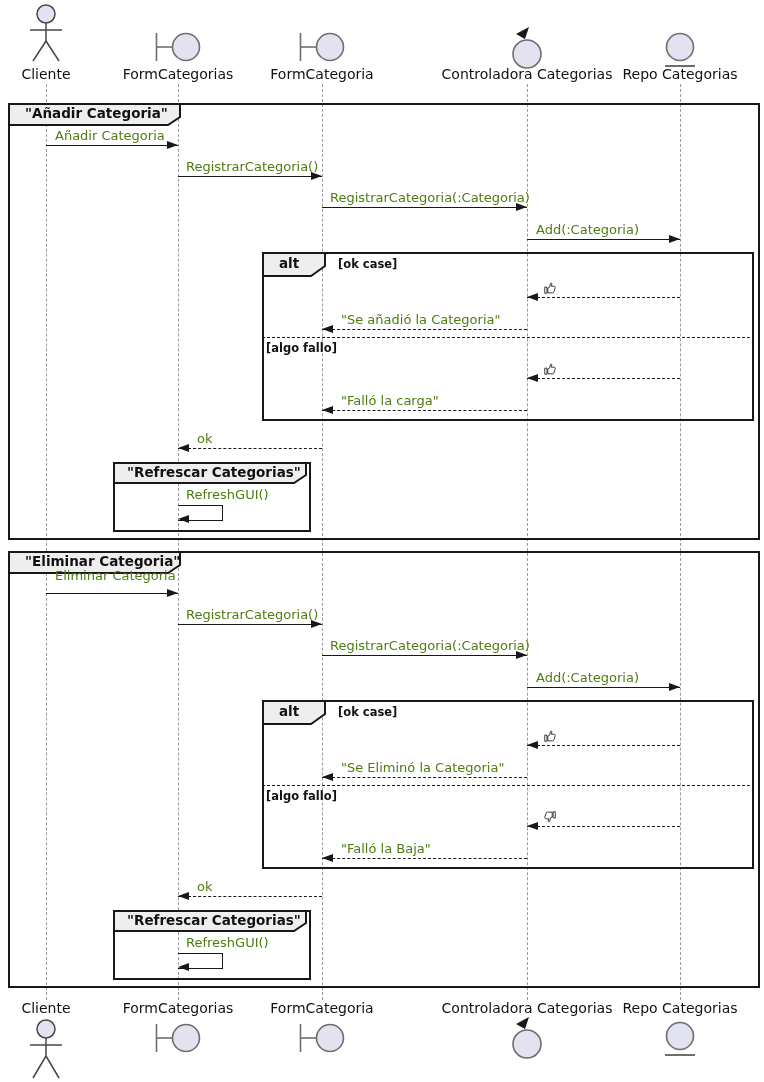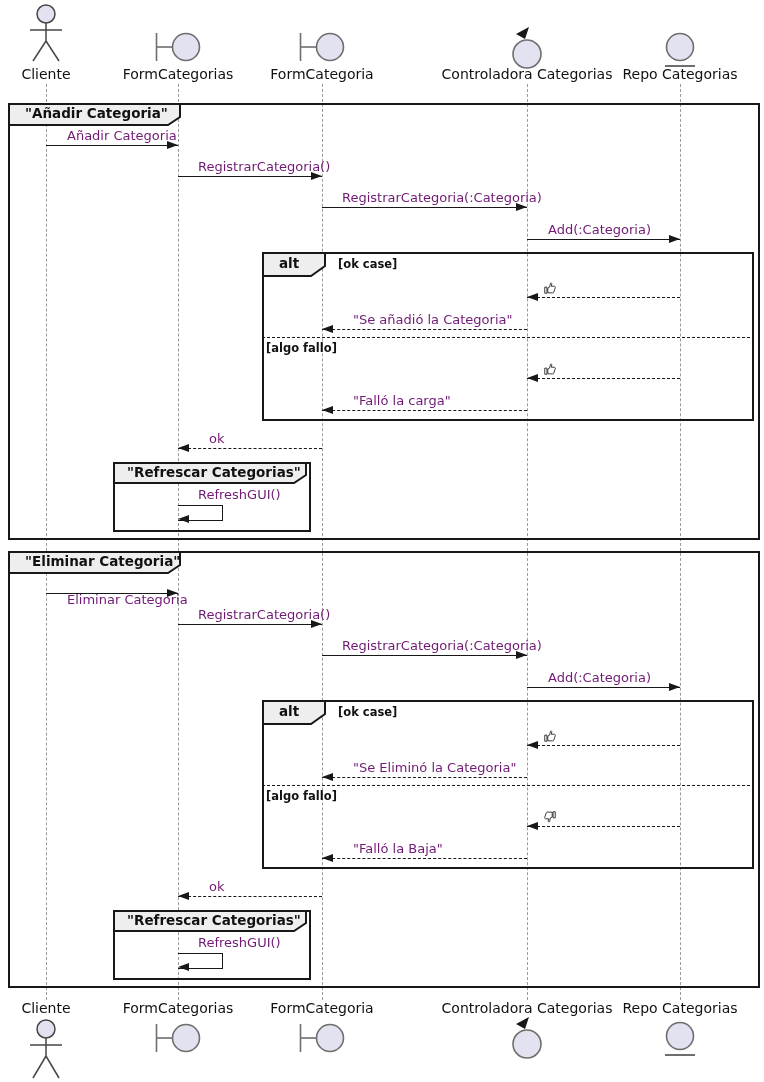--- a/index.html
+++ b/index.html
@@ -5,21 +5,21 @@
   html,body{margin:0;padding:0;background:#ffffff;}
   .canvas{position:relative;width:764px;height:1082px;background:#fff;overflow:hidden;
           font-family:"DejaVu Sans","Liberation Sans",sans-serif;color:#111;}
   .abs{position:absolute;}
   .lifeline{position:absolute;top:84px;height:916px;width:0;border-left:1px dashed #9a9a9a;z-index:1;}
   .pname{position:absolute;font-size:14px;white-space:nowrap;transform:translateX(-50%);z-index:3;}
   .frame{position:absolute;border:2px solid #181818;z-index:2;background:transparent;}
   .ftext{position:absolute;font-weight:bold;font-size:13.5px;white-space:nowrap;z-index:4;}
   .alt-op{position:absolute;font-weight:bold;font-size:13.5px;z-index:4;}
   .guard{position:absolute;font-weight:bold;font-size:11.5px;white-space:nowrap;z-index:4;}
-  .mlabel{position:absolute;font-size:13px;white-space:nowrap;z-index:4;color:#701a75;margin-left:12px;}
+  .mlabel{position:absolute;font-size:13px;white-space:nowrap;z-index:4;color:#4d7c0f;}
   .arrow{position:absolute;height:0;border-top:1px solid #181818;z-index:3;}
   .arrow.rtn{border-top:1px dashed #181818;}
   .ah{position:absolute;width:0;height:0;border-top:4.5px solid transparent;border-bottom:4.5px solid transparent;z-index:3;}
   .ah.r{border-left:11px solid #181818;}
   .ah.l{border-right:11px solid #181818;}
   .divider{position:absolute;height:0;border-top:1px dashed #181818;z-index:3;}
   .selfloop{position:absolute;width:44px;height:14px;border:1px solid #181818;border-left:none;z-index:3;}
   .psvg{position:absolute;z-index:3;}
   .thumb{position:absolute;z-index:4;}
 </style>
@@ -132,21 +132,21 @@
   <div class="mlabel" style="left:186px;top:487px">RefreshGUI()</div>
   <div class="selfloop" style="left:178px;top:505px"></div>
   <div class="ah l" style="left:178px;top:514.5px"></div>
 
   <div class="frame" style="left:8px;top:551px;width:748px;height:433px"></div>
   <svg class="abs" style="left:8px;top:551px;z-index:3" width="174" height="24">
     <polygon points="1,1 172,1 172,14 160,22 1,22" fill="#EEEEEE" stroke="#181818" stroke-width="2"></polygon>
   </svg>
   <span class="ftext" style="left:25px;top:553px">"Eliminar Categoria"</span>
 
-  <div class="mlabel" style="left:55px;top:592px">Eliminar Categoria</div>
+  <div class="mlabel" style="left:55px;top:568px">Eliminar Categoria</div>
   <div class="arrow" style="left:46px;top:593px;width:132px"></div>
   <div class="ah r" style="left:167px;top:589px"></div>
 
   <div class="mlabel" style="left:186px;top:607px">RegistrarCategoria()</div>
   <div class="arrow" style="left:178px;top:624px;width:144px"></div>
   <div class="ah r" style="left:311px;top:620px"></div>
 
   <div class="mlabel" style="left:330px;top:638px">RegistrarCategoria(:Categoria)</div>
   <div class="arrow" style="left:322px;top:655px;width:205px"></div>
   <div class="ah r" style="left:516px;top:651px"></div>

